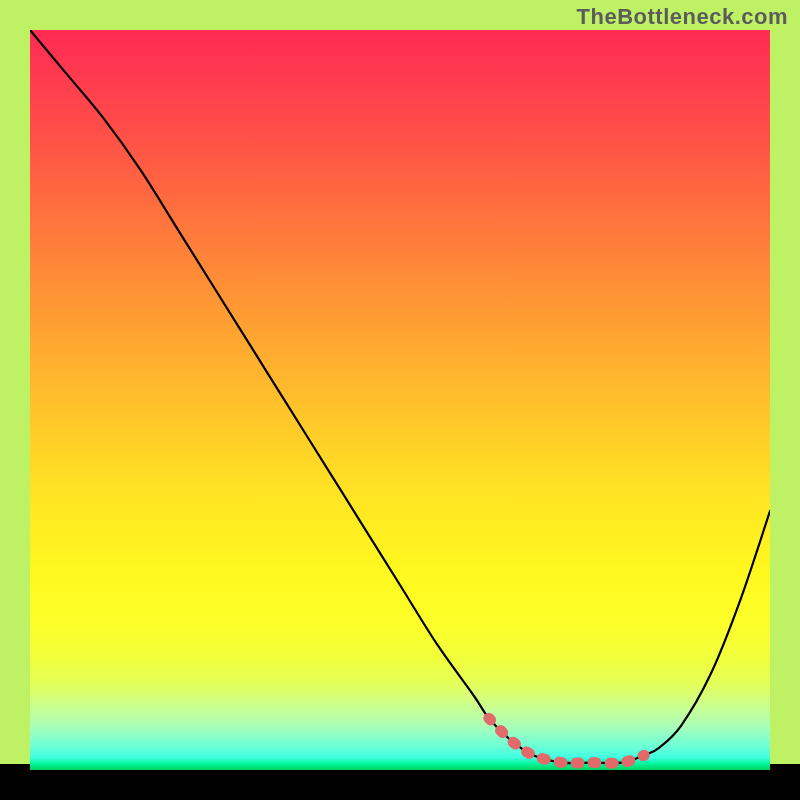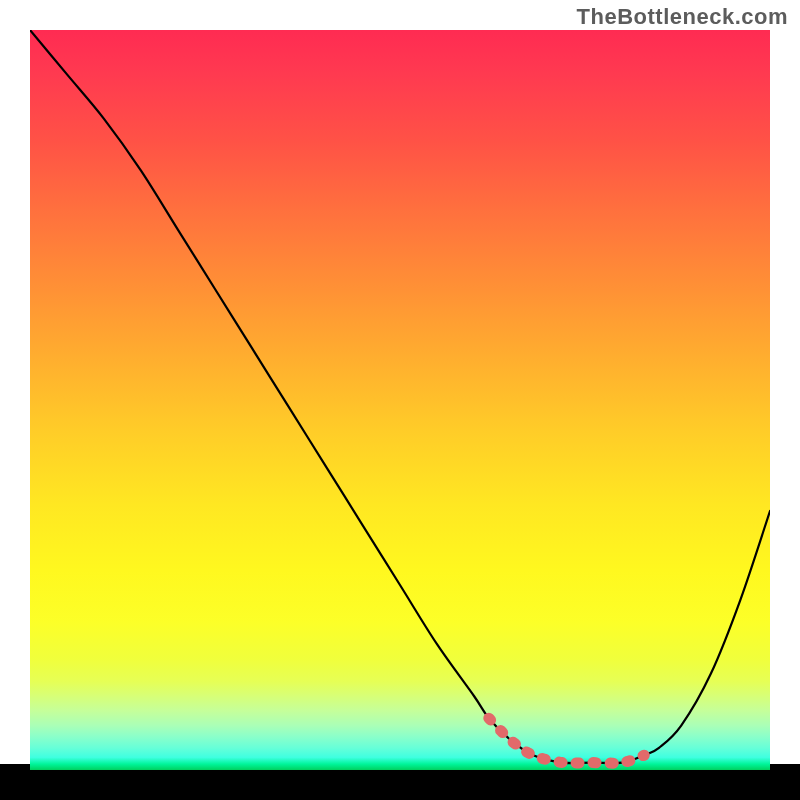--- a/index.html
+++ b/index.html
@@ -8,21 +8,21 @@
     width: 800px;
     height: 800px;
     background: #000;
     overflow: hidden;
     font-family: Arial, Helvetica, sans-serif;
   }
   .frame {
     position: relative;
     width: 800px;
     height: 764px;
-    background: #ffffff;
+    background: #bef264;
   }
   .watermark {
     position: absolute;
     top: 4px;
     right: 12px;
     color: #5c5c5c;
     font-size: 22px;
     font-weight: 600;
     letter-spacing: 0.5px;
     z-index: 5;

